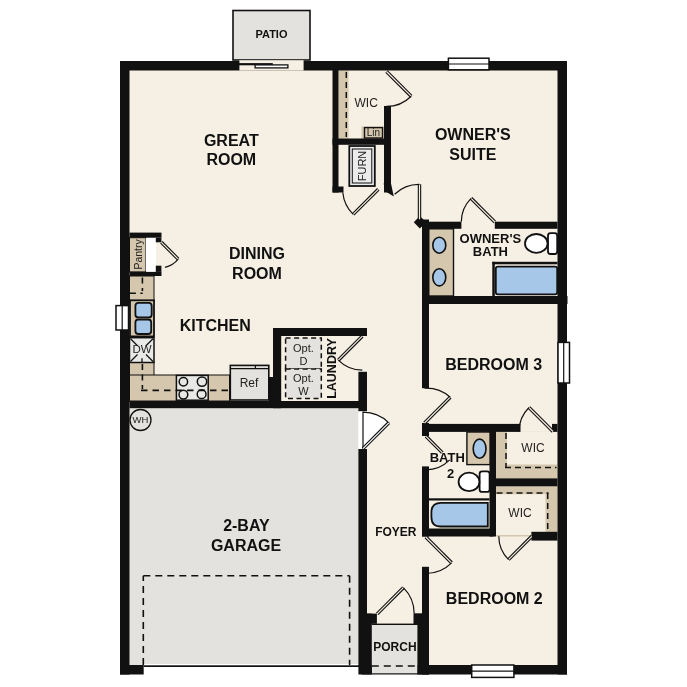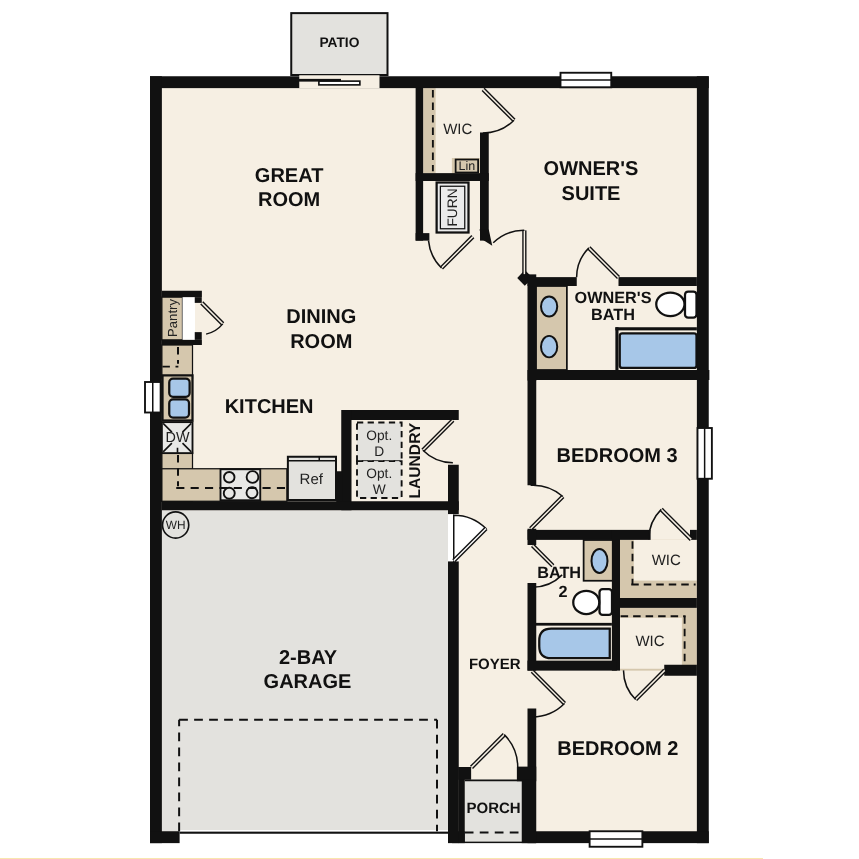--- a/index.html
+++ b/index.html
@@ -1,16 +1,16 @@
 <!DOCTYPE html>
 <html><head>
 <meta charset="utf-8">
 <style>
   html,body{margin:0;padding:0;background:#ffffff;}
-  .wrap{width:687px;height:687px;position:relative;background:#eab308;}
+  .wrap{width:687px;height:687px;position:relative;background:#bef264;}
   svg{display:block;}
   text{font-family:"Liberation Sans", sans-serif; fill:#111;}
   .rm{font-size:16px;font-weight:bold;}
   .rm2{font-size:13px;font-weight:bold;}
   .sm{font-size:12px;font-weight:bold;}
   .lbl{font-size:12px;font-weight:normal;fill:#222;}
   .lbl2{font-size:11px;font-weight:normal;fill:#222;}
 </style>
 </head>
 <body>

